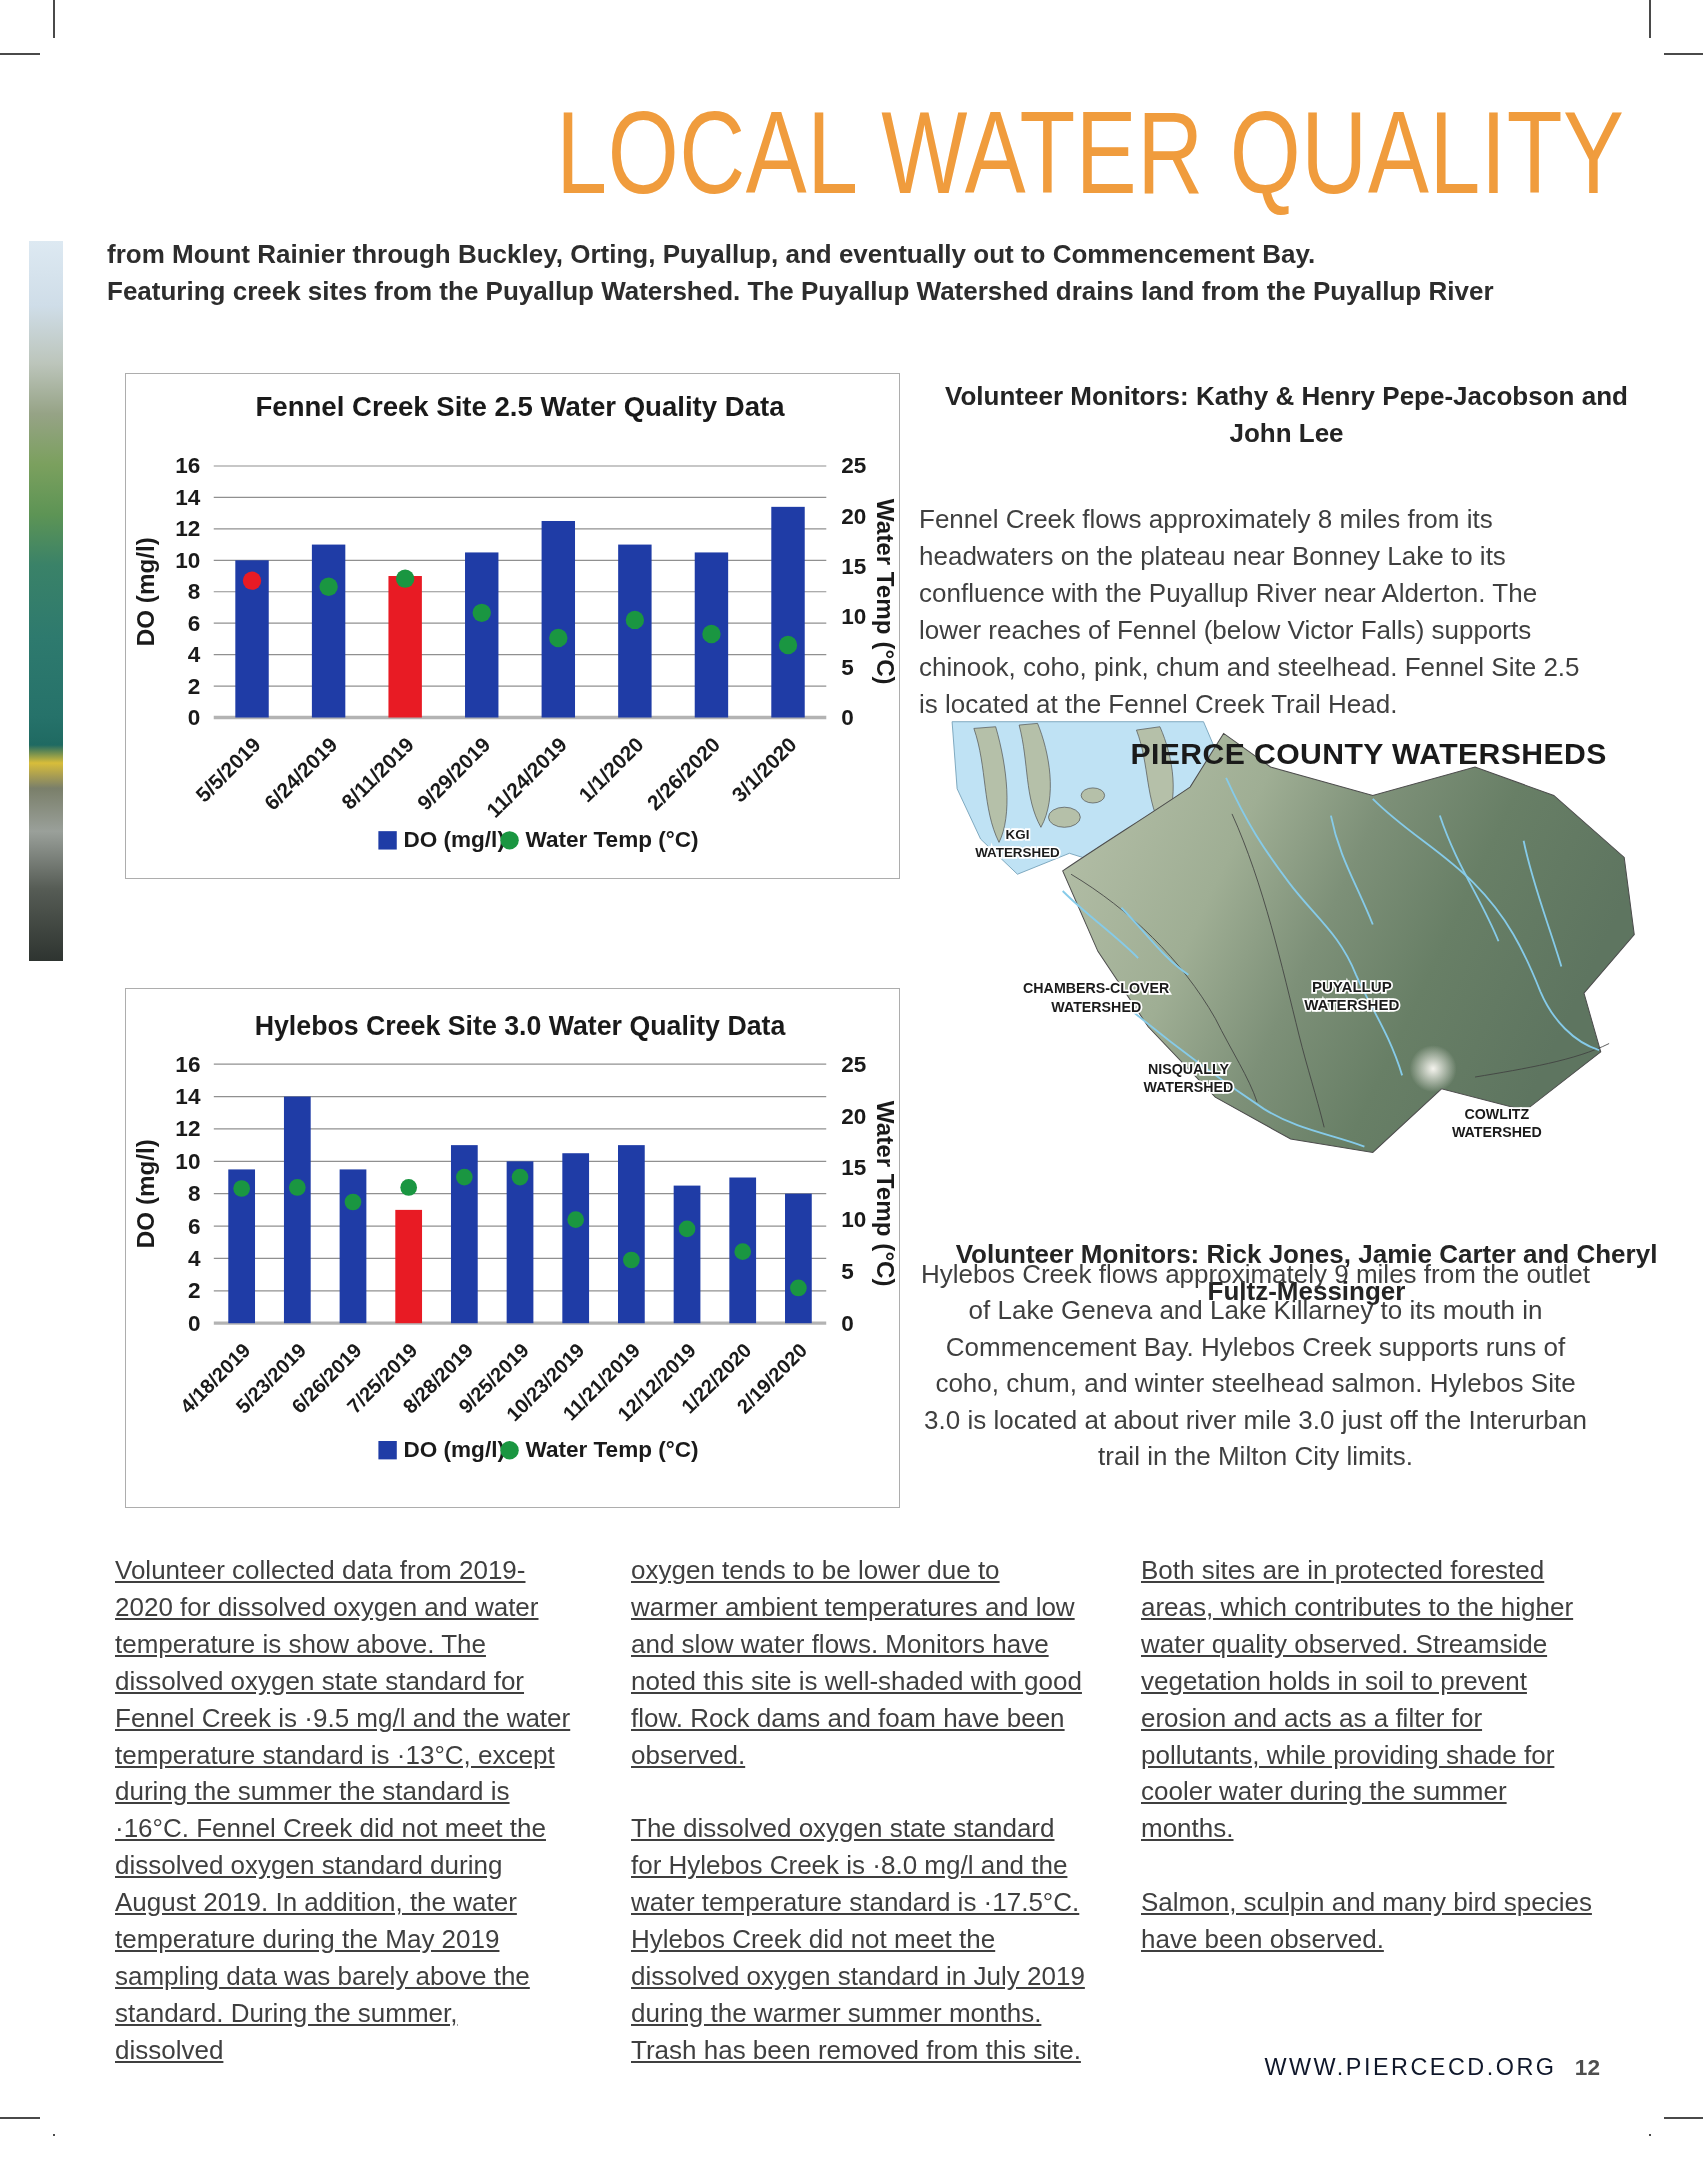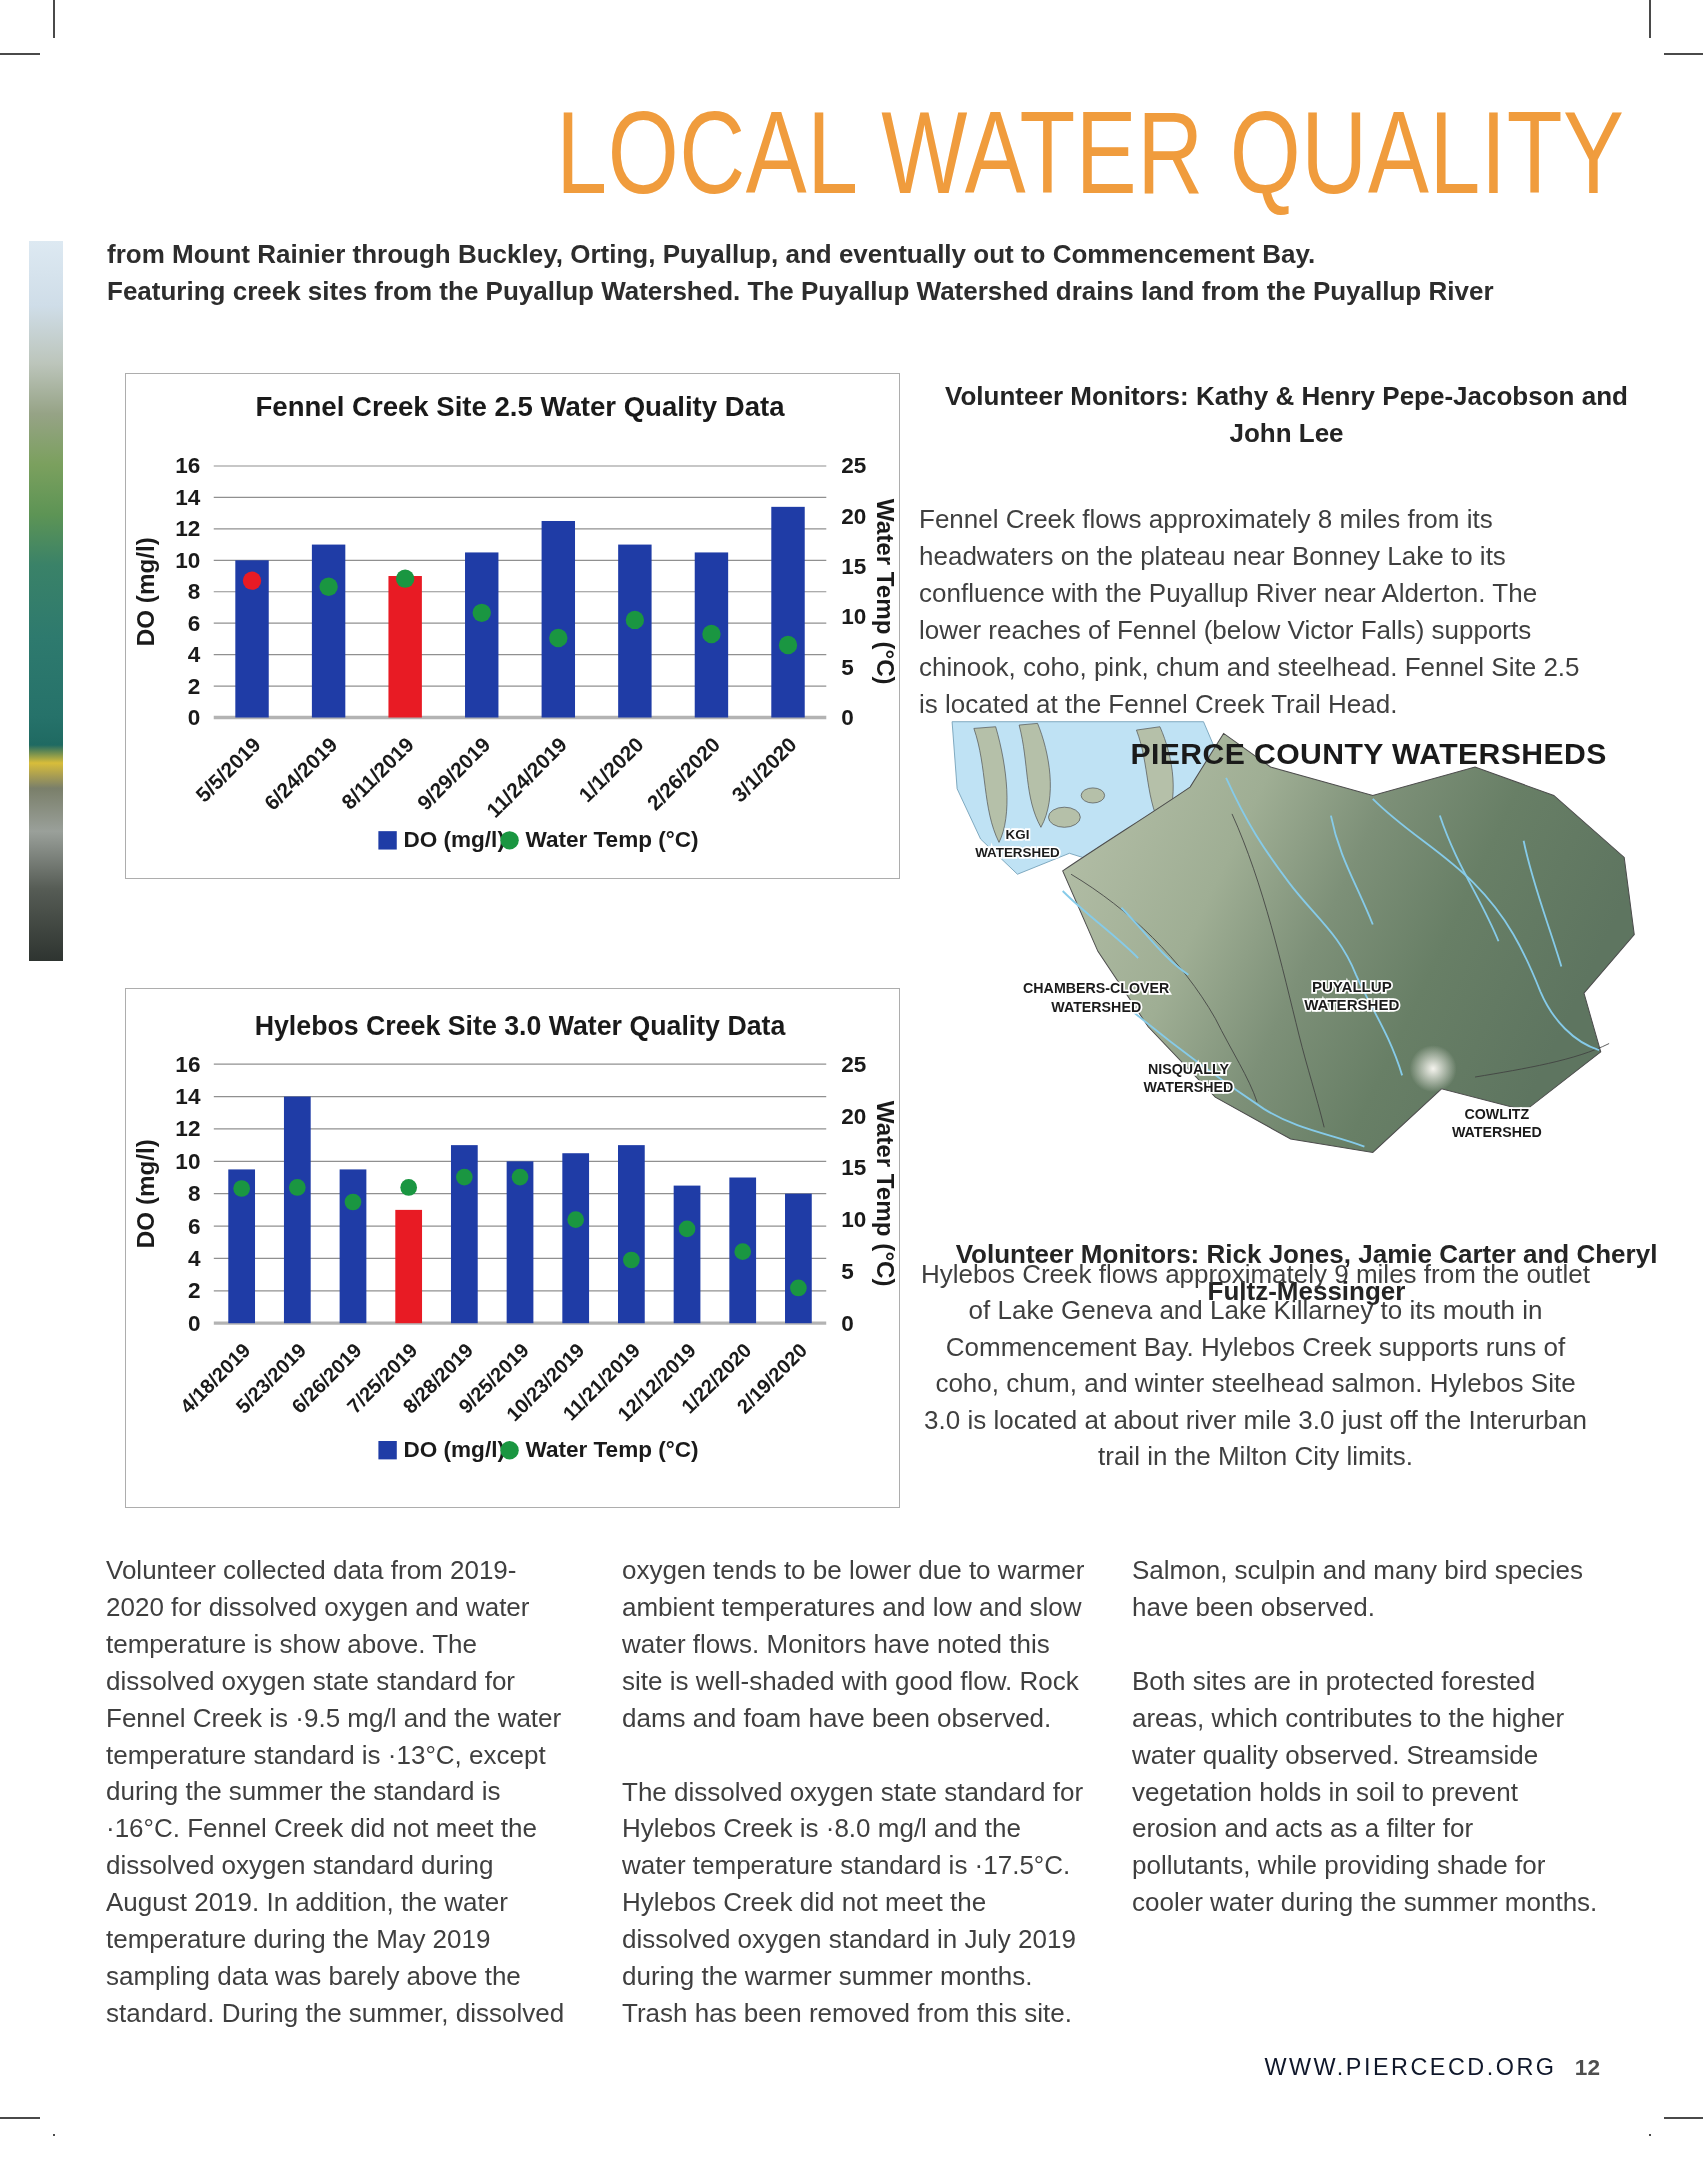--- a/index.html
+++ b/index.html
@@ -29,21 +29,21 @@
   #fennel-heading{top:378px;}
   #fennel-para{top:501px;}
   #map-wrap{position:absolute;left:937px;top:715px;width:704px;height:458px;}
   #hylebos-heading{top:1236px;margin-left:20px;}
   #hylebos-para{top:1256px;line-height:1.4;text-align:center;}
   .body-col{position:absolute;top:1552px;width:470px;
       font-size:26px;font-weight:400;color:#3f3f3f;line-height:1.42;}
   #col1{left:102px;}
   #col2{left:618px;}
   #col3{left:1128px;}
-  .body-col p{margin:0 0 37px 4px;}
+  .body-col p{margin:0 0 37px 13px;text-decoration:underline;}
   #footer{position:absolute;top:2054px;right:104px;display:flex;align-items:baseline;gap:18.4px;}
   #footer-url{font-size:23.4px;letter-spacing:2.5px;color:#0f172a;font-weight:400;}
   #footer-page{font-size:22.6px;color:#4f4f4f;font-weight:600;}
   .map-label{font-weight:700;paint-order:stroke;stroke:#ffffff;stroke-width:4px;fill:#1b1b1b;}
 </style>
 </head>
 <body>
 
 <div id="page">
 
@@ -259,22 +259,22 @@
     </div>
 
   <div id="col1" class="body-col">
     <p>Volunteer collected data from 2019-2020 for dissolved oxygen and water temperature is show above. The dissolved oxygen state standard for Fennel Creek is ·9.5 mg/l and the water temperature standard is ·13°C, except during the summer the standard is ·16°C. Fennel Creek did not meet the dissolved oxygen standard during August 2019. In addition, the water temperature during the May 2019 sampling data was barely above the standard. During the summer, dissolved</p>
   </div>
   <div id="col2" class="body-col">
     <p>oxygen tends to be lower due to warmer ambient temperatures and low and slow water flows. Monitors have noted this site is well-shaded with good flow. Rock dams and foam have been observed.</p>
     <p>The dissolved oxygen state standard for Hylebos Creek is ·8.0 mg/l and the water temperature standard is ·17.5°C. Hylebos Creek did not meet the dissolved oxygen standard in July 2019 during the warmer summer months. Trash has been removed from this site.</p>
   </div>
   <div id="col3" class="body-col">
+    <p>Both sites are in protected forested areas, which contributes to the higher water quality observed. Streamside vegetation holds in soil to prevent erosion and acts as a filter for pollutants, while providing shade for cooler water during the summer months.</p>
     <p>Salmon, sculpin and many bird species have been observed.</p>
-    <p>Both sites are in protected forested areas, which contributes to the higher water quality observed. Streamside vegetation holds in soil to prevent erosion and acts as a filter for pollutants, while providing shade for cooler water during the summer months.</p>
   </div>
 
   <div id="footer">
     <span id="footer-url">WWW.PIERCECD.ORG</span>
     <span id="footer-page">12</span>
   </div>
 
 </div>
 
 

